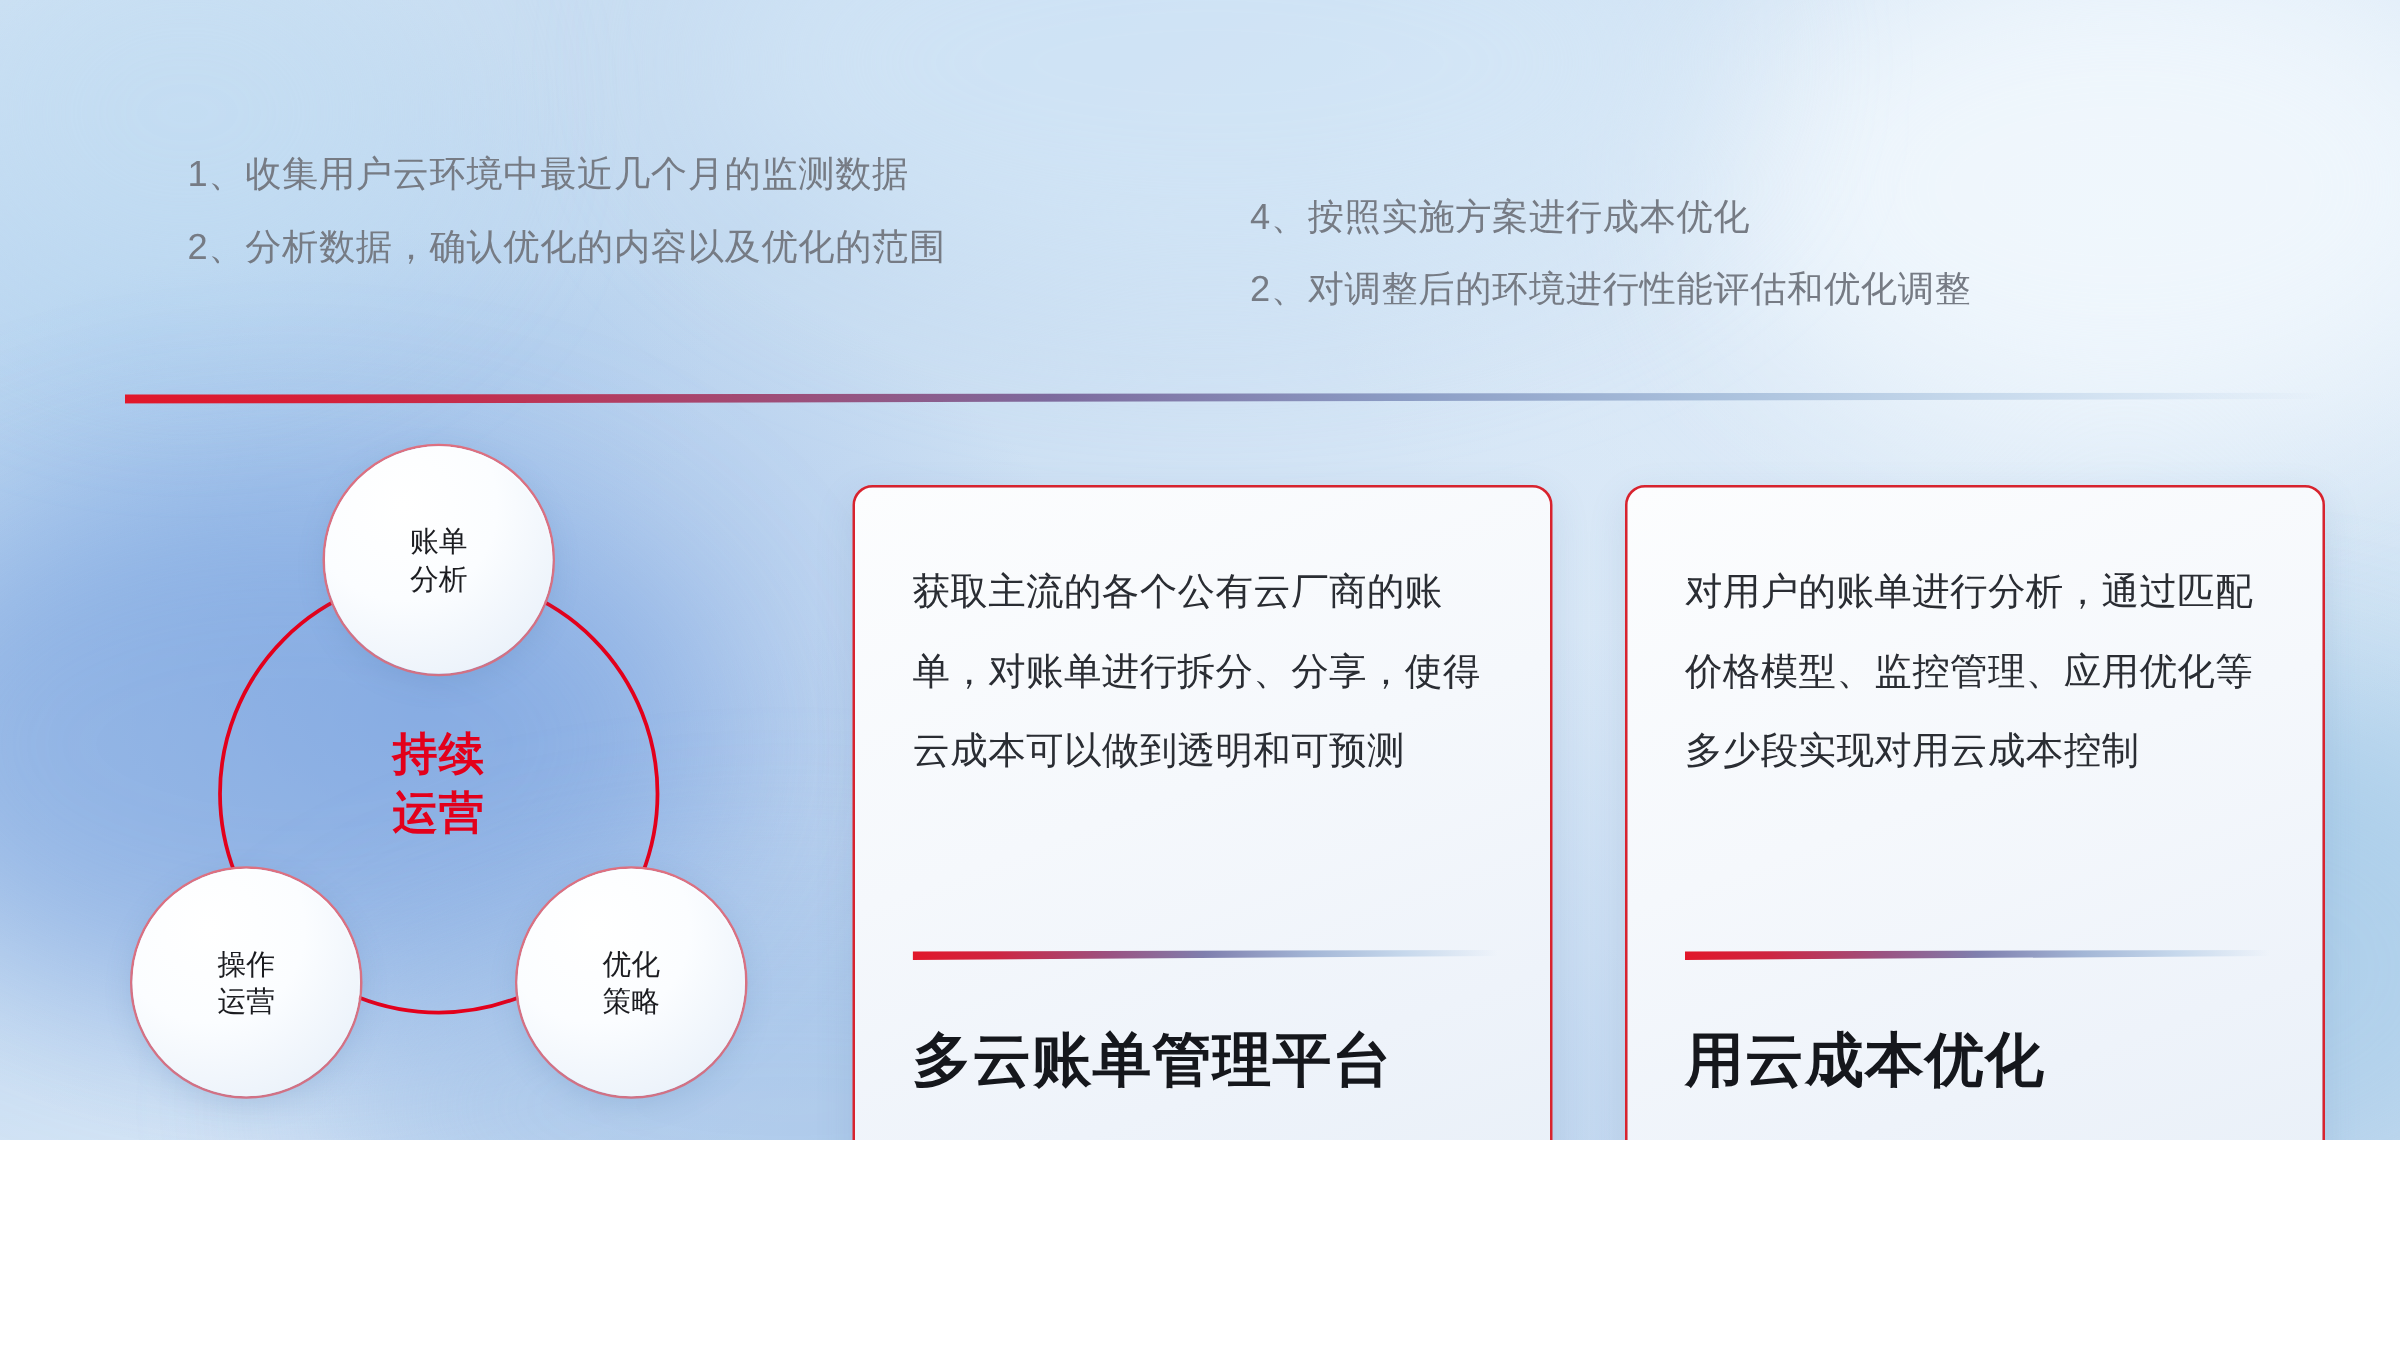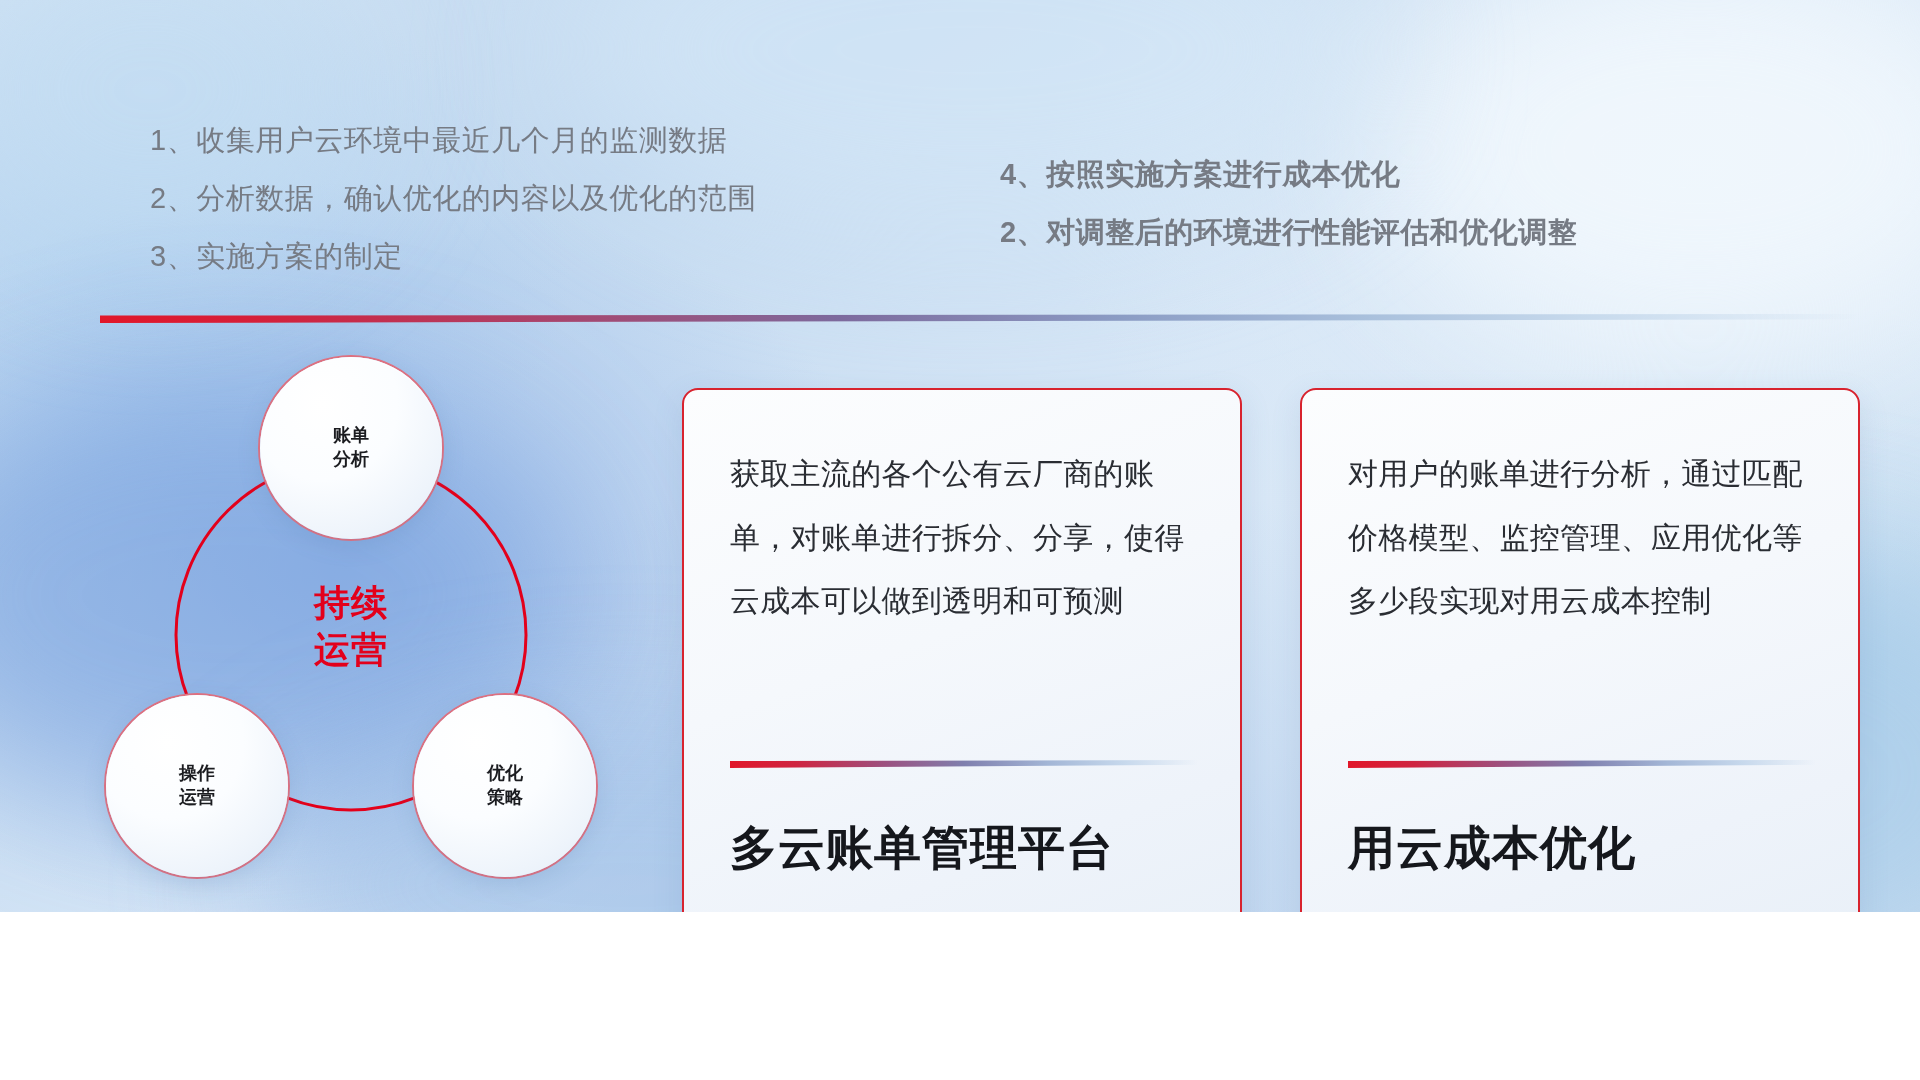--- a/index.html
+++ b/index.html
@@ -43,21 +43,21 @@
   .bullets {
     position: absolute;
     color: #767b84;
     font-size: 29px;
     line-height: 1.0;
     letter-spacing: 0.5px;
     white-space: nowrap;
   }
   .bullets .line { margin-bottom: 29px; }
   .col-left  { left: 150px; top: 126px; }
-  .col-right { left: 1000px; top: 160px; font-weight: bold; }
+  .col-right { left: 1000px; top: 160px; }
 
   
   .divider {
     position: absolute;
     left: 100px;
     top: 314px;
     width: 1760px;
     height: 9px;
   }
   .divider .bar {
@@ -76,22 +76,22 @@
   .bubble {
     position: absolute;
     border-radius: 50%;
     background: radial-gradient(circle at 34% 26%, #ffffff 0%, #fbfdff 42%, #eef4fb 74%, #e2ecf7 100%);
     box-shadow: 0 6px 22px rgba(86,126,176,0.22), inset 0 1px 2px rgba(255,255,255,0.95);
     display: flex;
     align-items: center;
     justify-content: center;
     text-align: center;
     color: #1b1c20;
-    font-size: 18px;
-    font-weight: bold;
+    font-size: 23px;
+    font-weight: normal;
     line-height: 1.32;
   }
   .bubble-top    { left: 164px; top: 12px;  width: 182px; height: 182px; }
   .bubble-left   { left: 10px;  top: 350px; width: 182px; height: 182px; }
   .bubble-right  { left: 318px; top: 350px; width: 182px; height: 182px; }
 
   .venn-center {
     position: absolute;
     left: 185px;
     top: 235px;
@@ -162,21 +162,20 @@
   <div class="bg-blob blob-a"></div>
   <div class="bg-blob blob-b"></div>
   <div class="bg-blob blob-c"></div>
   <div class="bg-blob blob-d"></div>
   <div class="bg-blob blob-e"></div>
   <div class="bg-blob blob-f"></div>
 
   <div class="bullets col-left">
     <div class="line">1、收集用户云环境中最近几个月的监测数据</div>
     <div class="line">2、分析数据，确认优化的内容以及优化的范围</div>
-    <div class="line">3、实施方案的制定</div>
   </div>
 
   <div class="bullets col-right">
     <div class="line">4、按照实施方案进行成本优化</div>
     <div class="line">2、对调整后的环境进行性能评估和优化调整</div>
   </div>
 
   <div class="divider">
     <div class="bar"></div>
   </div>

